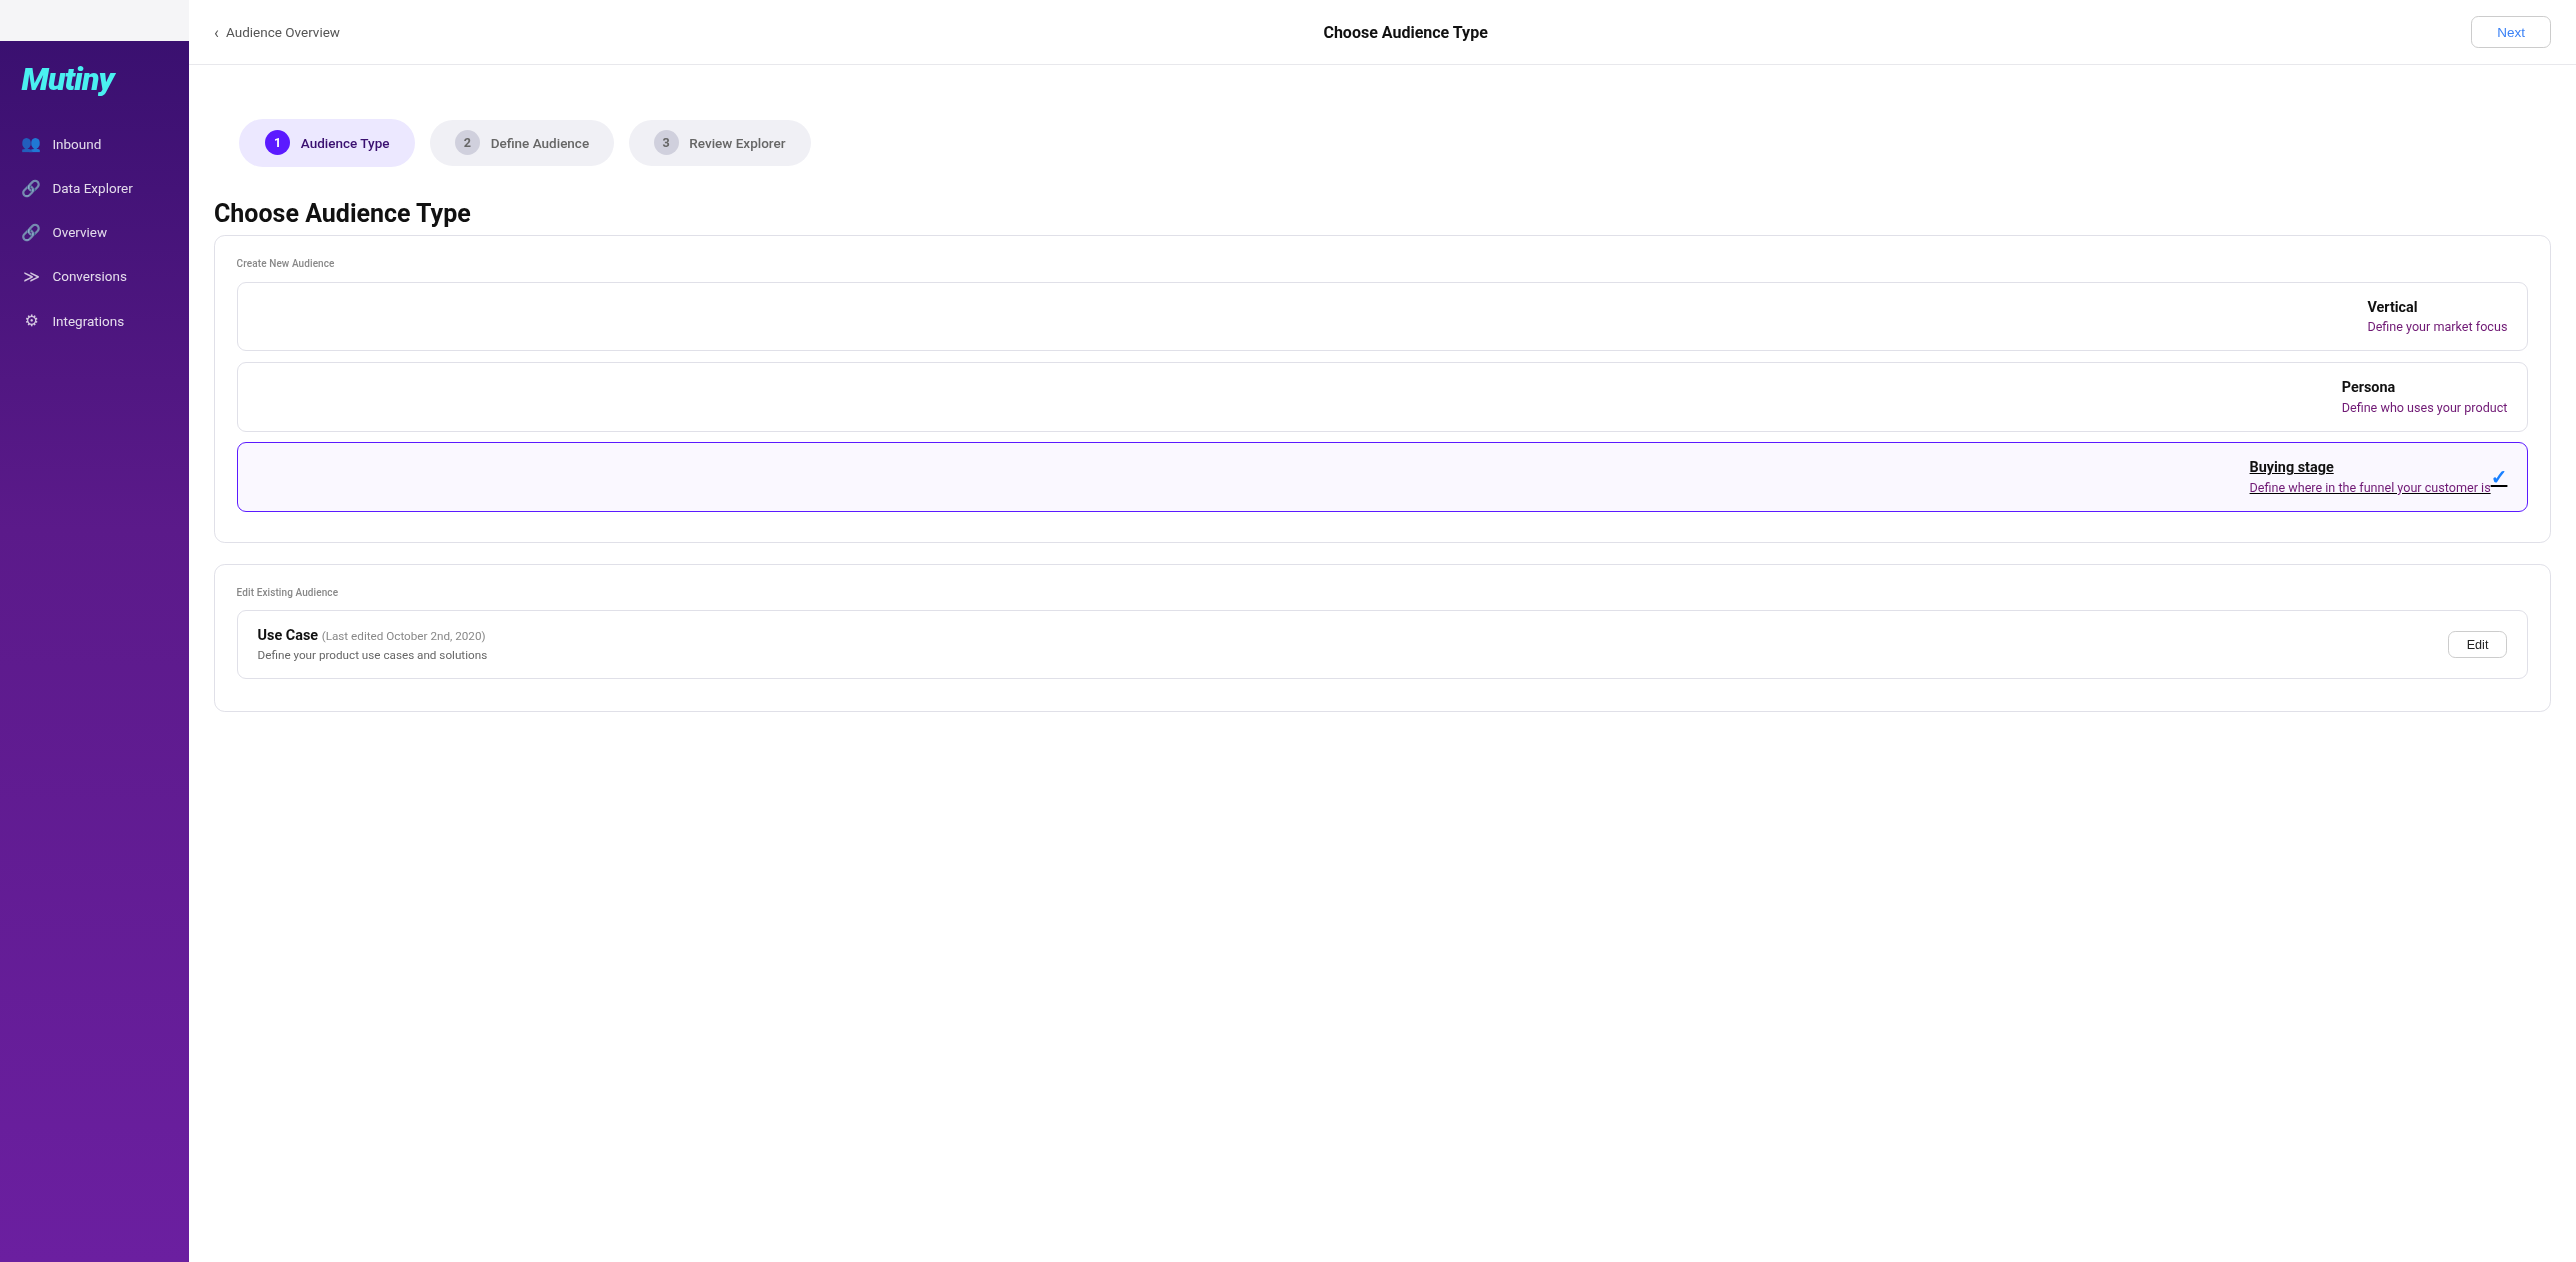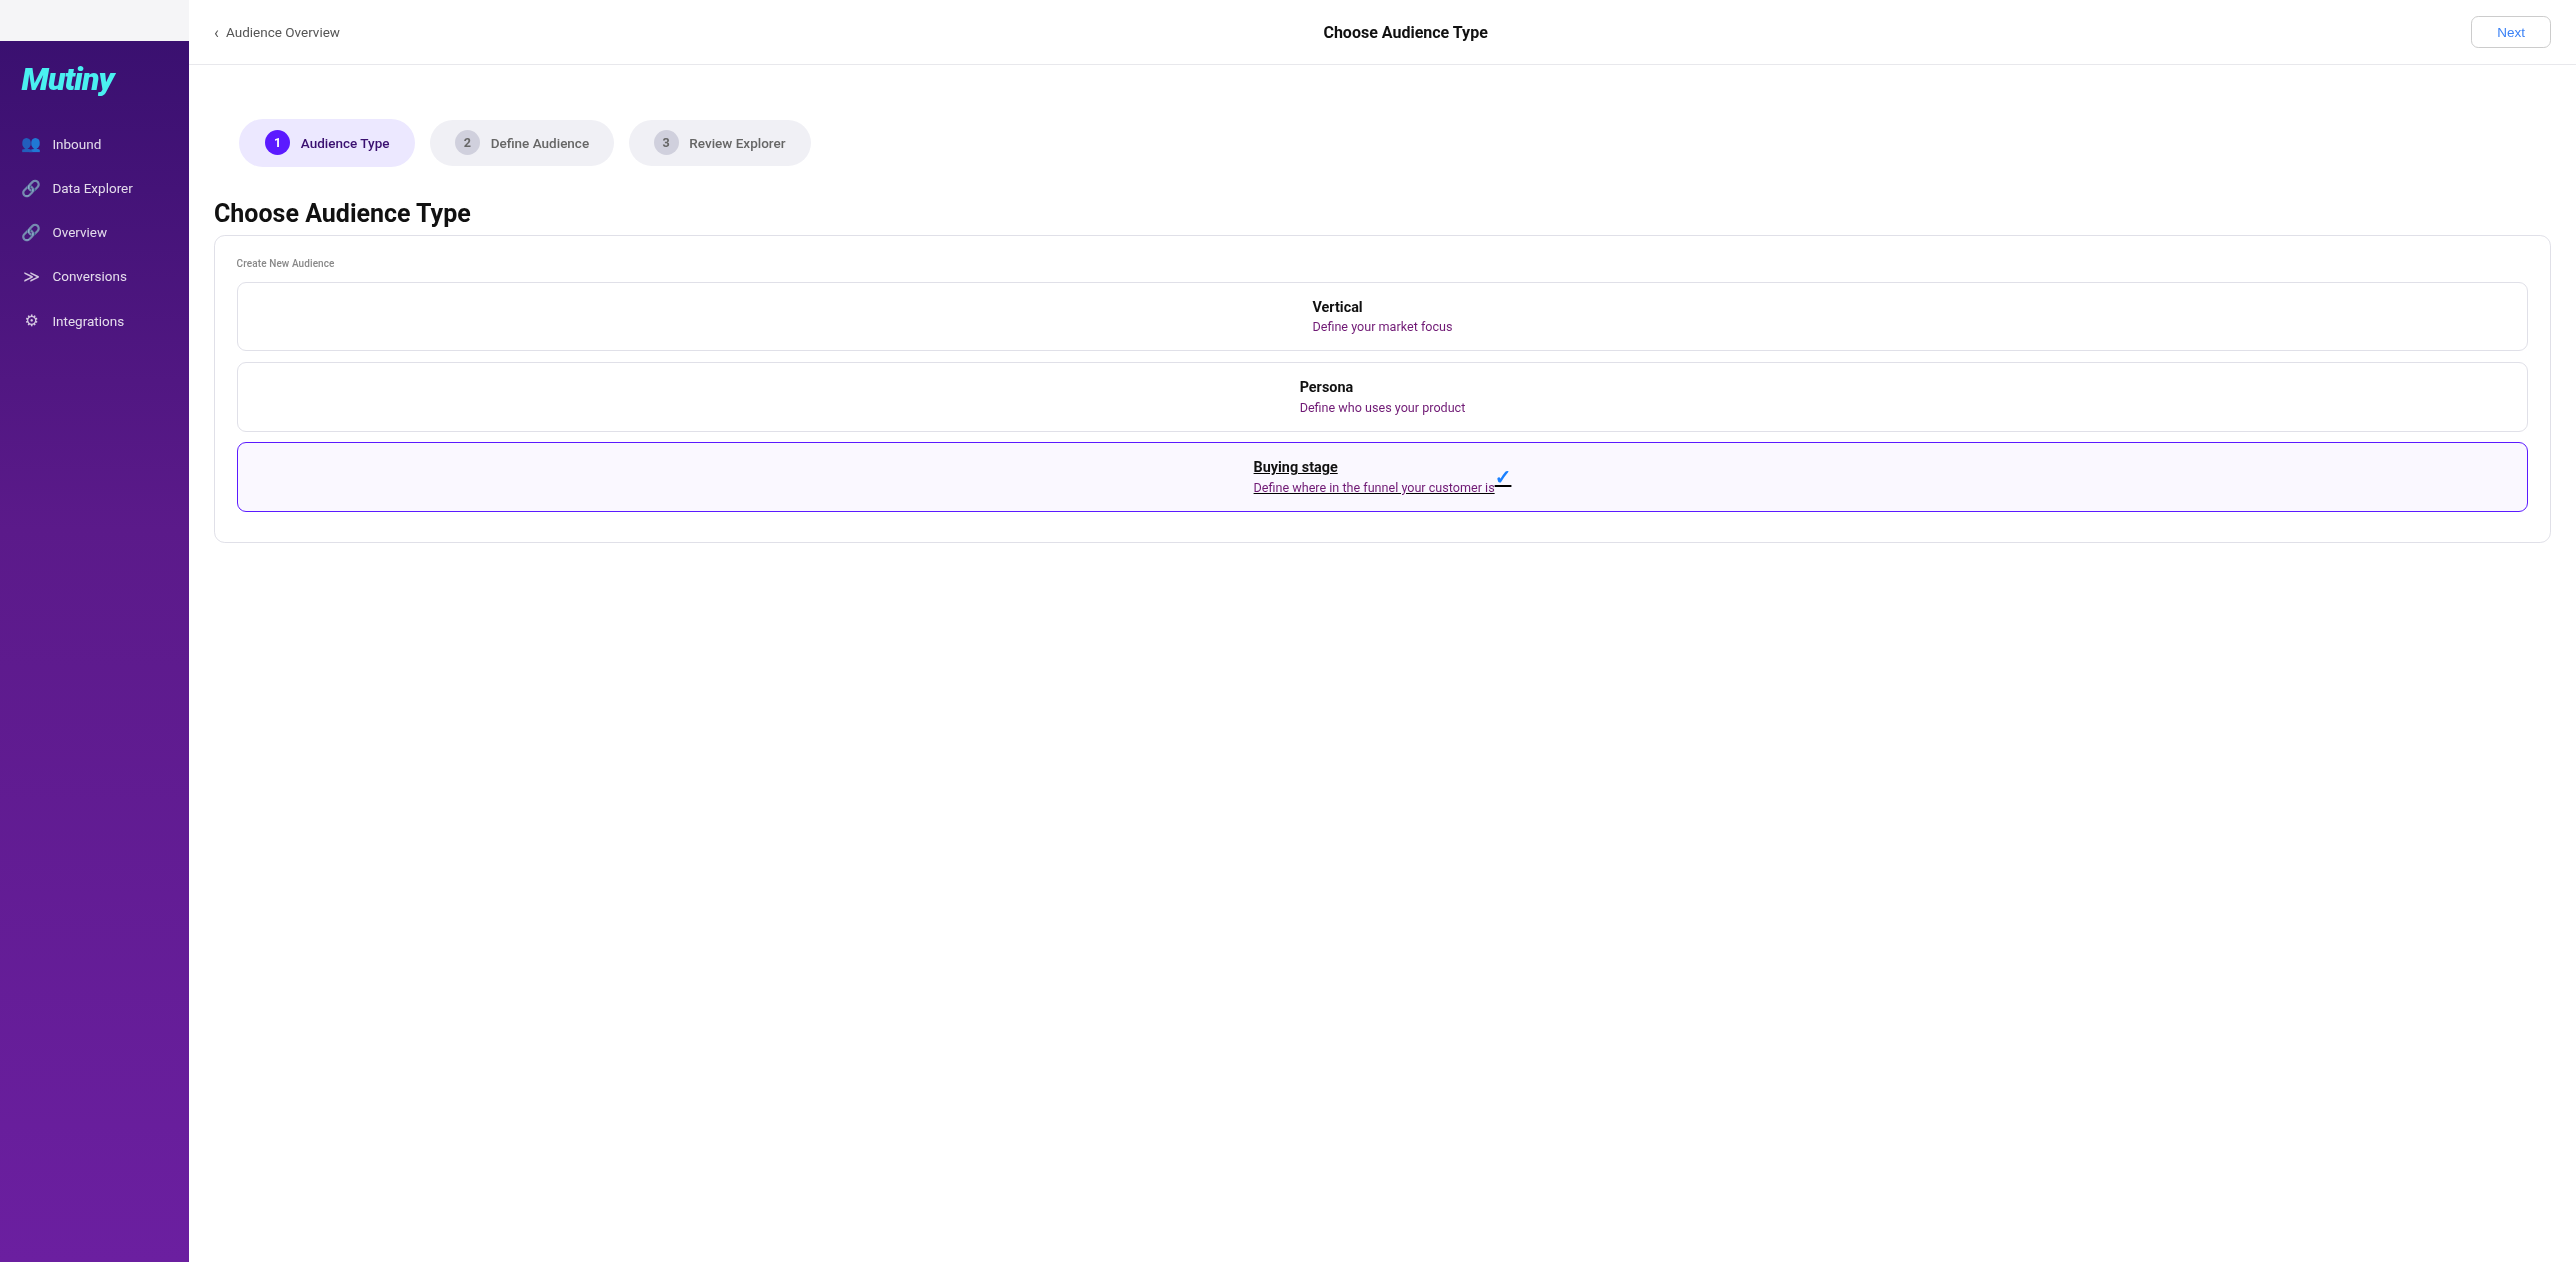--- a/index.html
+++ b/index.html
@@ -171,21 +171,21 @@
 
     
     .audience-card {
       border: 1.4px solid #e0e0e8;
       border-radius: 9px;
       padding: 16px 20px;
       margin-bottom: 10.8px;
       cursor: pointer;
       display: flex;
       align-items: center;
-      justify-content: center;
+      justify-content: flex-end;
       background: #fff;
       transition: border-color 0.15s, background 0.15s;
     }
     .audience-card:last-child { margin-bottom: 8px; text-decoration: underline; }
     .audience-card.selected {
       border-color: #5b1aff;
       background: #faf8ff;
     }
     .card-text .card-title {
       font-size: 14.4px;
@@ -325,16 +325,30 @@
 
       <div class="audience-card selected">
         <div class="card-text">
           <div class="card-title">Buying stage</div>
           <div class="card-desc">Define where in the funnel your customer is</div>
         </div>
         <span class="check-icon">✓</span>
       </div>
     </div>
 
+    <div class="audience-section">
+      <div class="section-label">Edit Existing Audience</div>
+
+      <div class="usecase-card">
+        <div>
+          <div class="usecase-title">
+            <span>Use Case</span>
+            <span class="usecase-meta">(Last edited October 2nd, 2020)</span>
+          </div>
+          <div class="usecase-subtitle">Define your product use cases and solutions</div>
+        </div>
+        <button class="edit-btn">Edit</button>
+      </div>
+    </div>
 
   </div>
 </div>
 
 
 </body></html>

